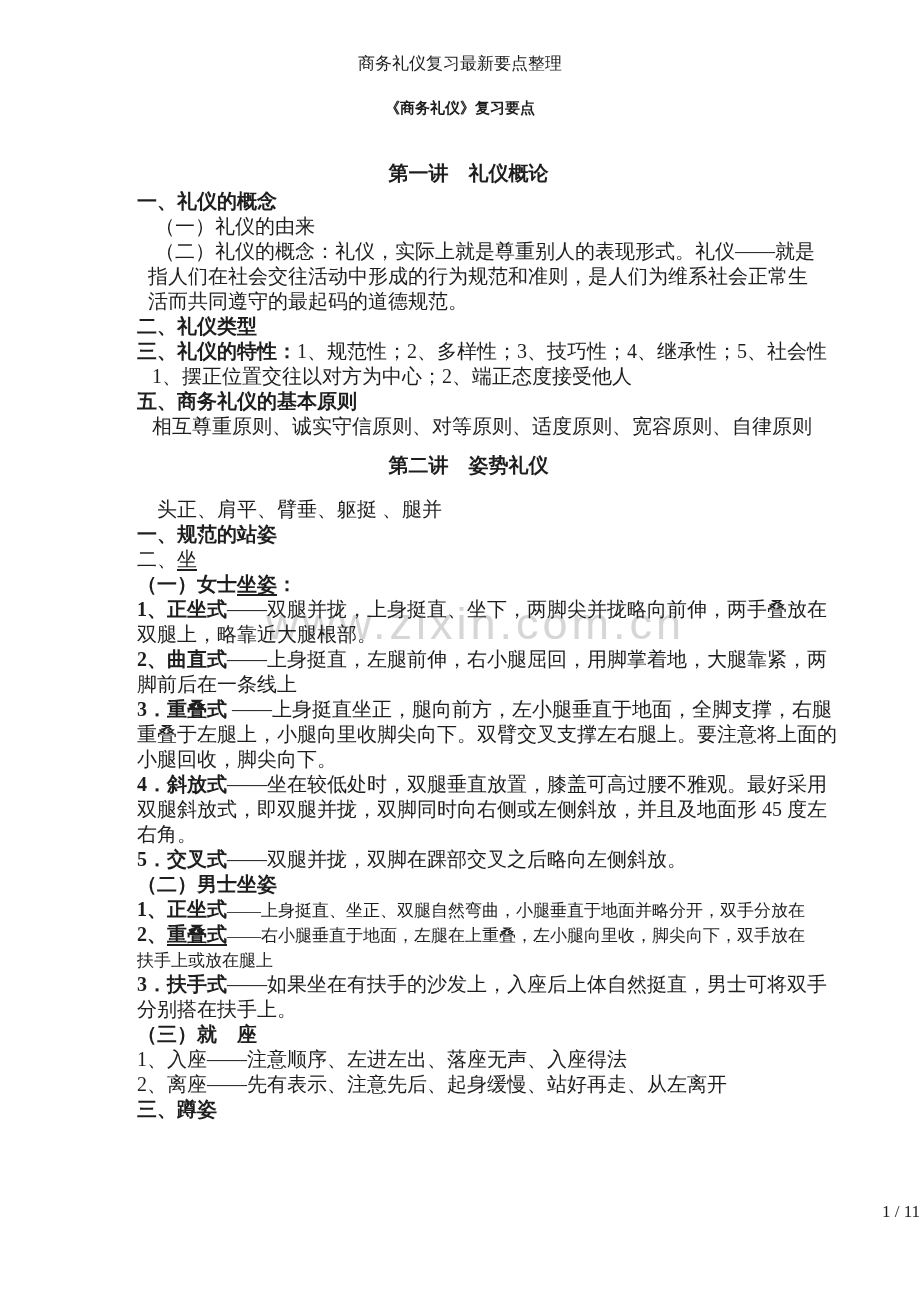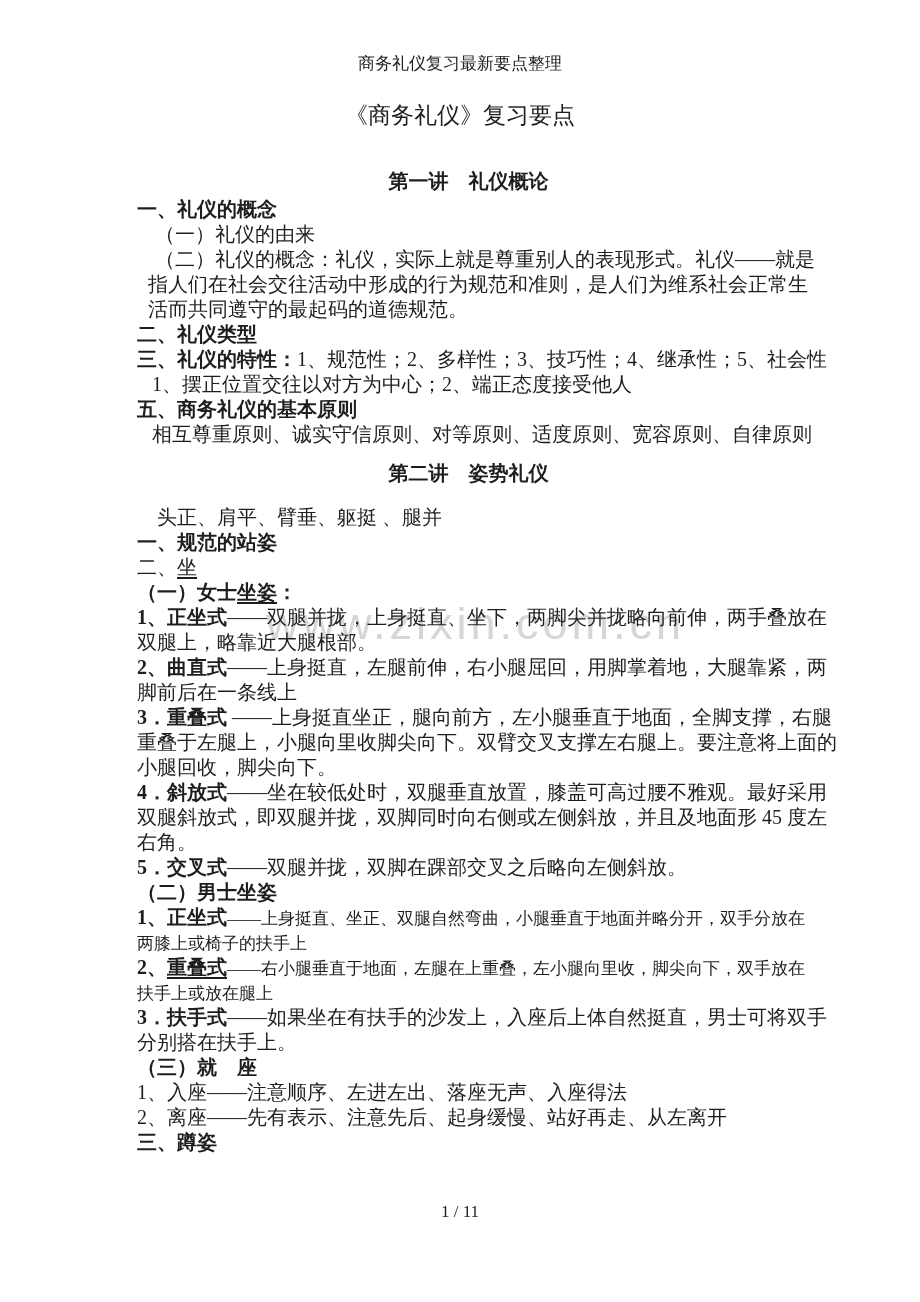--- a/index.html
+++ b/index.html
@@ -12,24 +12,24 @@
     font-family: "Liberation Serif", "DejaVu Serif", serif;
     color: #1e1e1e;
   }
   .doc-header {
     padding-top: 54px;
     text-align: center;
     font-size: 17px;
     line-height: 20px;
   }
   .doc-title {
-    margin-top: 29px;
+    margin-top: 21px;
     text-align: center;
-    font-size: 23px;
-    font-weight: normal;
+    font-size: 15px;
+    font-weight: bold;
     line-height: 26px;
   }
   .section-heading {
     text-align: center;
     font-size: 20px;
     font-weight: bold;
     line-height: 24px;
   }
   .section-heading.h1 { margin: 40px 0 4px 0; }
   .section-heading.h2 { margin: 14px 0 20px 0; }
@@ -56,21 +56,21 @@
     font-size: 45px;
     letter-spacing: 4px;
     color: #d6d6d6;
     white-space: nowrap;
   }
   .doc-footer {
     position: absolute;
     left: 0;
     top: 1202px;
     width: 100%;
-    text-align: center;
+    text-align: right;
     font-size: 17px;
     line-height: 20px;
   }
 </style>
 </head>
 <body>
 
 <div class="page">
   <div class="watermark">www.zixin.com.cn</div>
   <div class="doc-header">商务礼仪复习最新要点整理</div>
@@ -98,21 +98,20 @@
       <div class="line"><span>脚前后在一条线上</span></div>
       <div class="line"><span class="b">3．重叠式</span><span> ——上身挺直坐正，腿向前方，左小腿垂直于地面，全脚支撑，右腿</span></div>
       <div class="line"><span>重叠于左腿上，小腿向里收脚尖向下。双臂交叉支撑左右腿上。要注意将上面的</span></div>
       <div class="line"><span>小腿回收，脚尖向下。</span></div>
       <div class="line"><span class="b">4．斜放式</span><span>——坐在较低处时，双腿垂直放置，膝盖可高过腰不雅观。最好采用</span></div>
       <div class="line"><span>双腿斜放式，即双腿并拢，双脚同时向右侧或左侧斜放，并且及地面形 45 度左</span></div>
       <div class="line"><span>右角。</span></div>
       <div class="line"><span class="b">5．交叉式</span><span>——双腿并拢，双脚在踝部交叉之后略向左侧斜放。</span></div>
       <div class="line"><span class="b">（二）男士坐姿</span></div>
       <div class="line"><span class="b">1、正坐式</span><span class="sm">——上身挺直、坐正、双腿自然弯曲，小腿垂直于地面并略分开，双手分放在</span></div>
-      <div class="line"><span class="sm">两膝上或椅子的扶手上</span></div>
       <div class="line"><span class="b">2、</span><span class="b u">重叠式</span><span class="sm">——右小腿垂直于地面，左腿在上重叠，左小腿向里收，脚尖向下，双手放在</span></div>
       <div class="line"><span class="sm">扶手上或放在腿上</span></div>
       <div class="line"><span class="b">3．扶手式</span><span>——如果坐在有扶手的沙发上，入座后上体自然挺直，男士可将双手</span></div>
       <div class="line"><span>分别搭在扶手上。</span></div>
       <div class="line"><span class="b">（三）就　座</span></div>
       <div class="line"><span>1、入座——注意顺序、左进左出、落座无声、入座得法</span></div>
       <div class="line"><span>2、离座——先有表示、注意先后、起身缓慢、站好再走、从左离开</span></div>
       <div class="line"><span class="b">三、蹲姿</span></div>
     </div>
   <div class="doc-footer">1 / 11</div>

